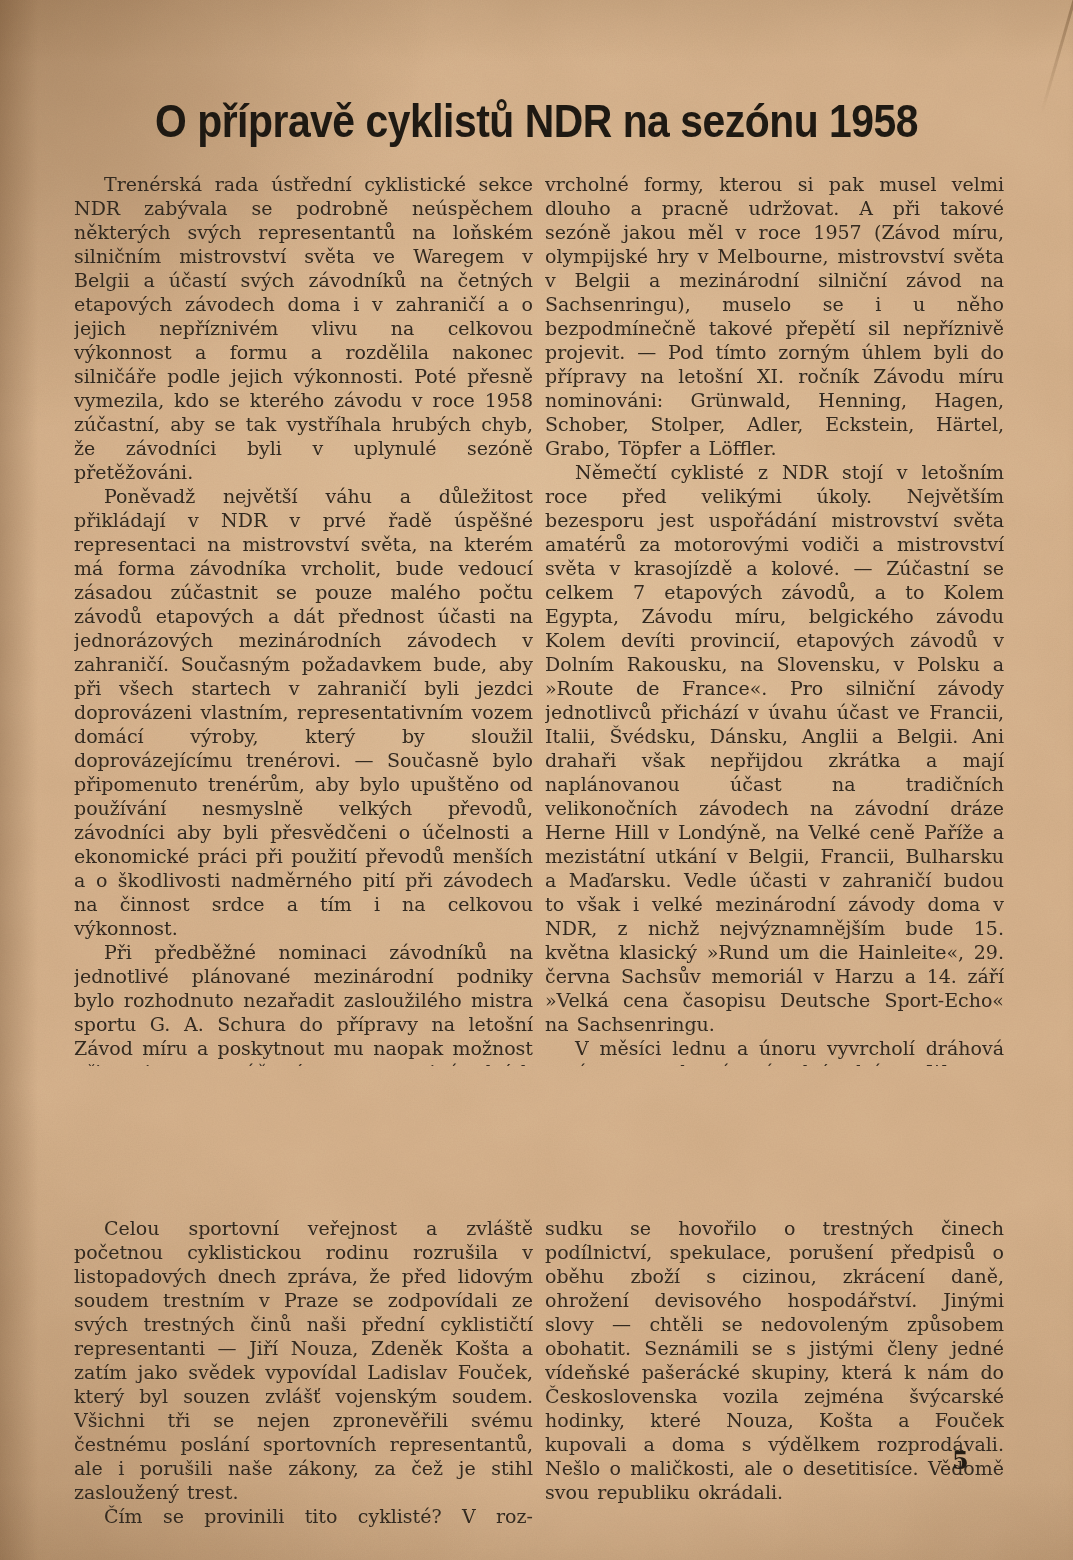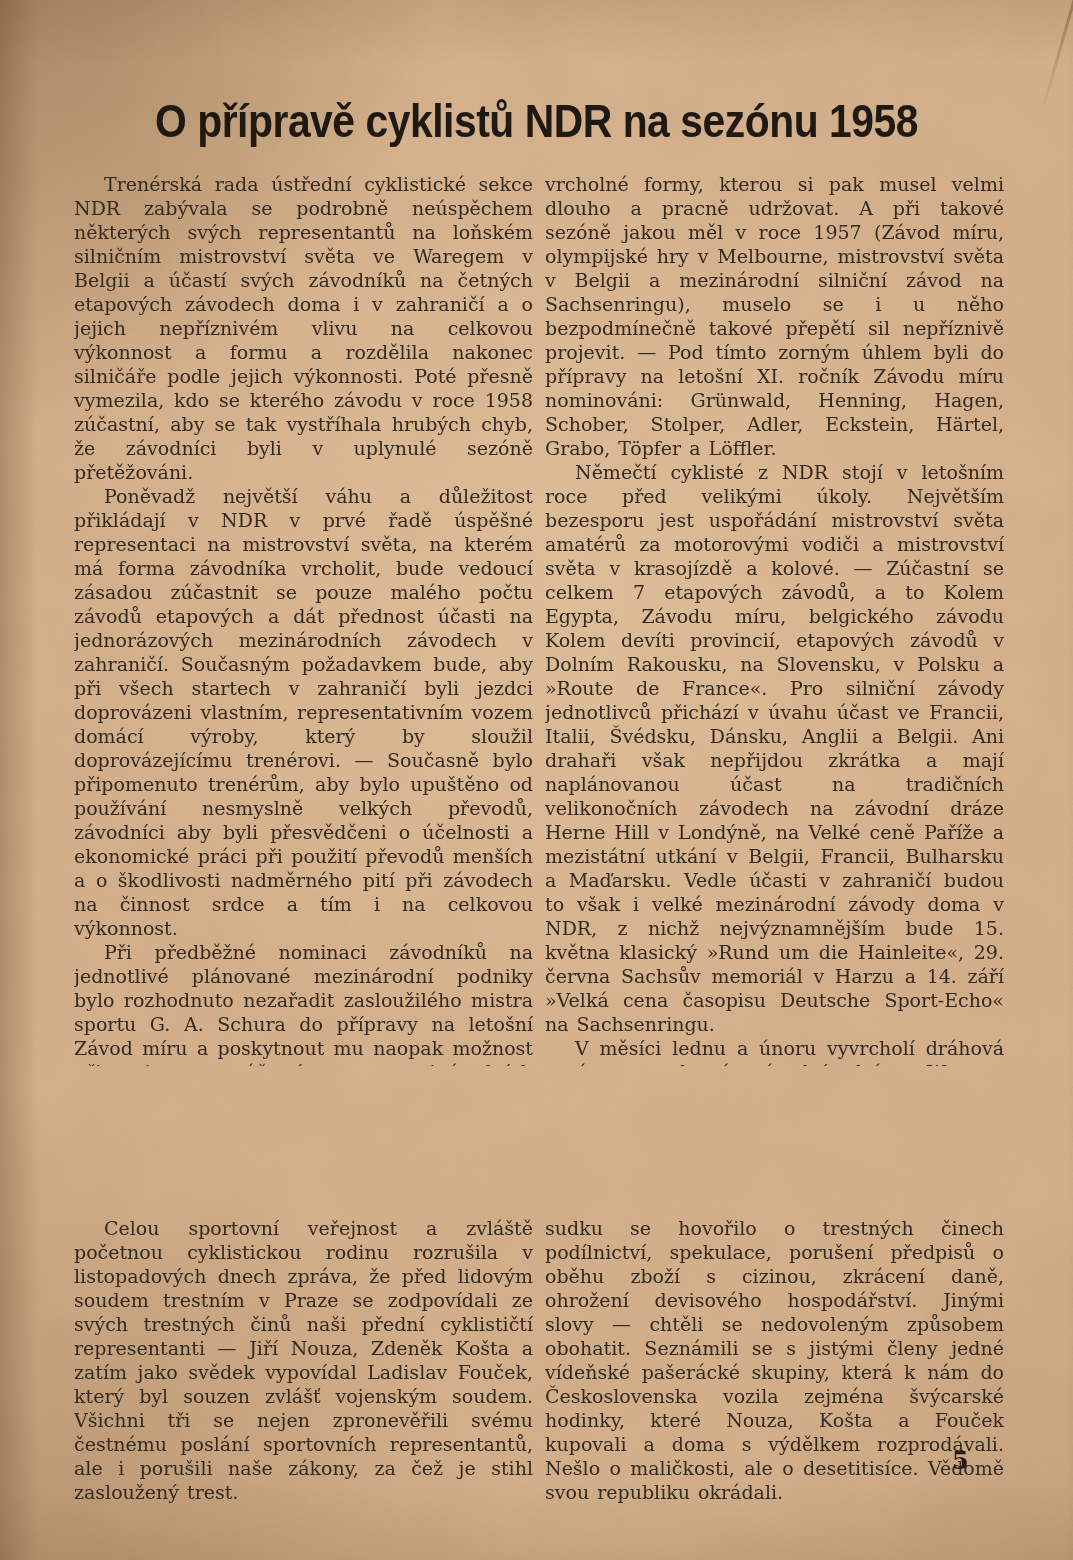--- a/index.html
+++ b/index.html
@@ -106,20 +106,21 @@
         <p class="para">Němečtí cyklisté z NDR stojí v letošním roce před velikými úkoly. Největším bezesporu jest uspořádání mistrovství světa amatérů za motorovými vodiči a mistrovství světa v krasojízdě a kolové. — Zúčastní se celkem 7 etapových závodů, a to Kolem Egypta, Závodu míru, belgického závodu Kolem devíti provincií, etapových závodů v Dolním Rakousku, na Slovensku, v Polsku a »Route de France«. Pro silniční závody jednotlivců přichází v úvahu účast ve Francii, Italii, Švédsku, Dánsku, Anglii a Belgii. Ani drahaři však nepřijdou zkrátka a mají naplánovanou účast na tradičních velikonočních závodech na závodní dráze Herne Hill v Londýně, na Velké ceně Paříže a mezistátní utkání v Belgii, Francii, Bulharsku a Maďarsku. Vedle účasti v zahraničí budou to však i velké mezinárodní závody doma v NDR, z nichž nejvýznamnějším bude 15. května klasický »Rund um die Hainleite«, 29. června Sachsův memoriál v Harzu a 14. září »Velká cena časopisu Deutsche Sport-Echo« na Sachsenringu.</p>
         <p class="para">V měsíci lednu a únoru vyvrcholí dráhová sezóna na kryté závodní dráze Werner-Seelenbinder-Halle v Berlíně mezinárodními závody za účasti nejlepších drahařů ze SSSR, Dánska, Francie, Belgie, Italie, Rakouska a Anglie.</p>
       </div>
   </div>
 
 
   <div class="cols cols-2">
     <div class="col">
 
     <p class="para">Celou sportovní veřejnost a zvláště početnou cyklistickou rodinu rozrušila v listopadových dnech zpráva, že před lidovým soudem trestním v Praze se zodpovídali ze svých trestných činů naši přední cyklističtí representanti — Jiří Nouza, Zdeněk Košta a zatím jako svědek vypovídal Ladislav Fouček, který byl souzen zvlášť vojenským soudem. Všichni tři se nejen zpronevěřili svému čestnému poslání sportovních representantů, ale i porušili naše zákony, za čež je stihl zasloužený trest.</p>
+        <p class="para jlast">Čím se provinili tito cyklisté? V roz-</p>
       </div>
     <div class="col">
 
     <p class="para no-indent">sudku se hovořilo o trestných činech podílnictví, spekulace, porušení předpisů o oběhu zboží s cizinou, zkrácení daně, ohrožení devisového hospodářství. Jinými slovy — chtěli se nedovoleným způsobem obohatit. Seznámili se s jistými členy jedné vídeňské pašerácké skupiny, která k nám do Československa vozila zejména švýcarské hodinky, které Nouza, Košta a Fouček kupovali a doma s výdělkem rozprodávali. Nešlo o maličkosti, ale o desetitisíce. Vědomě svou republiku okrádali.</p>
       </div>
   </div>
 
   <div class="page-number">5</div>
 
   <div class="crease"></div>

